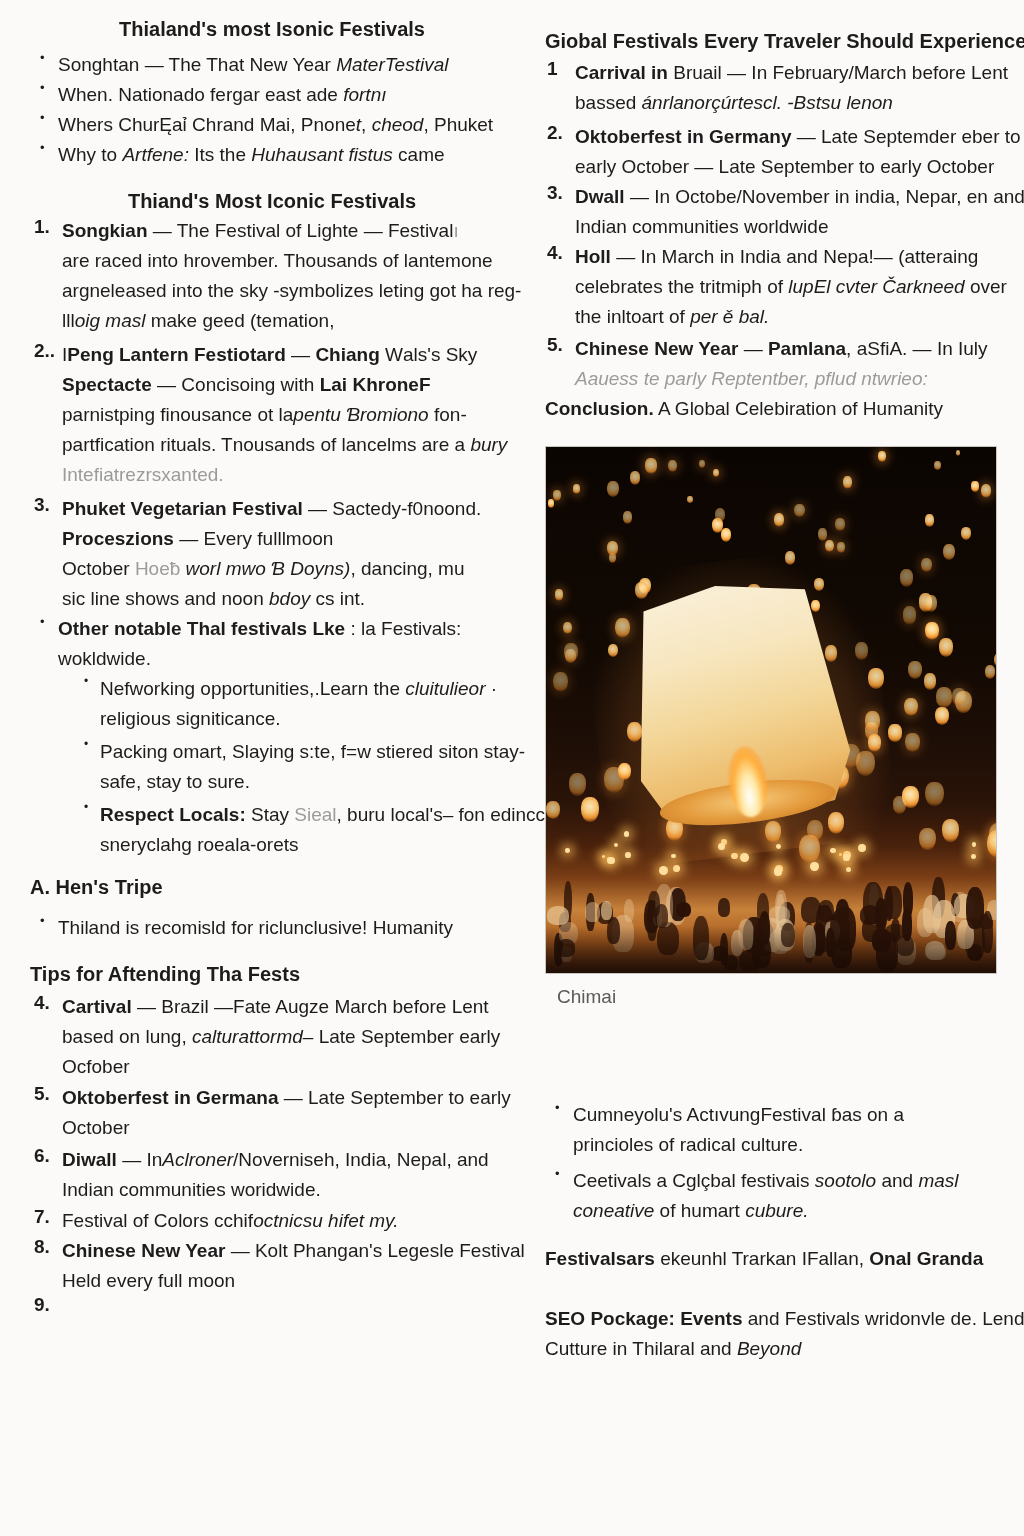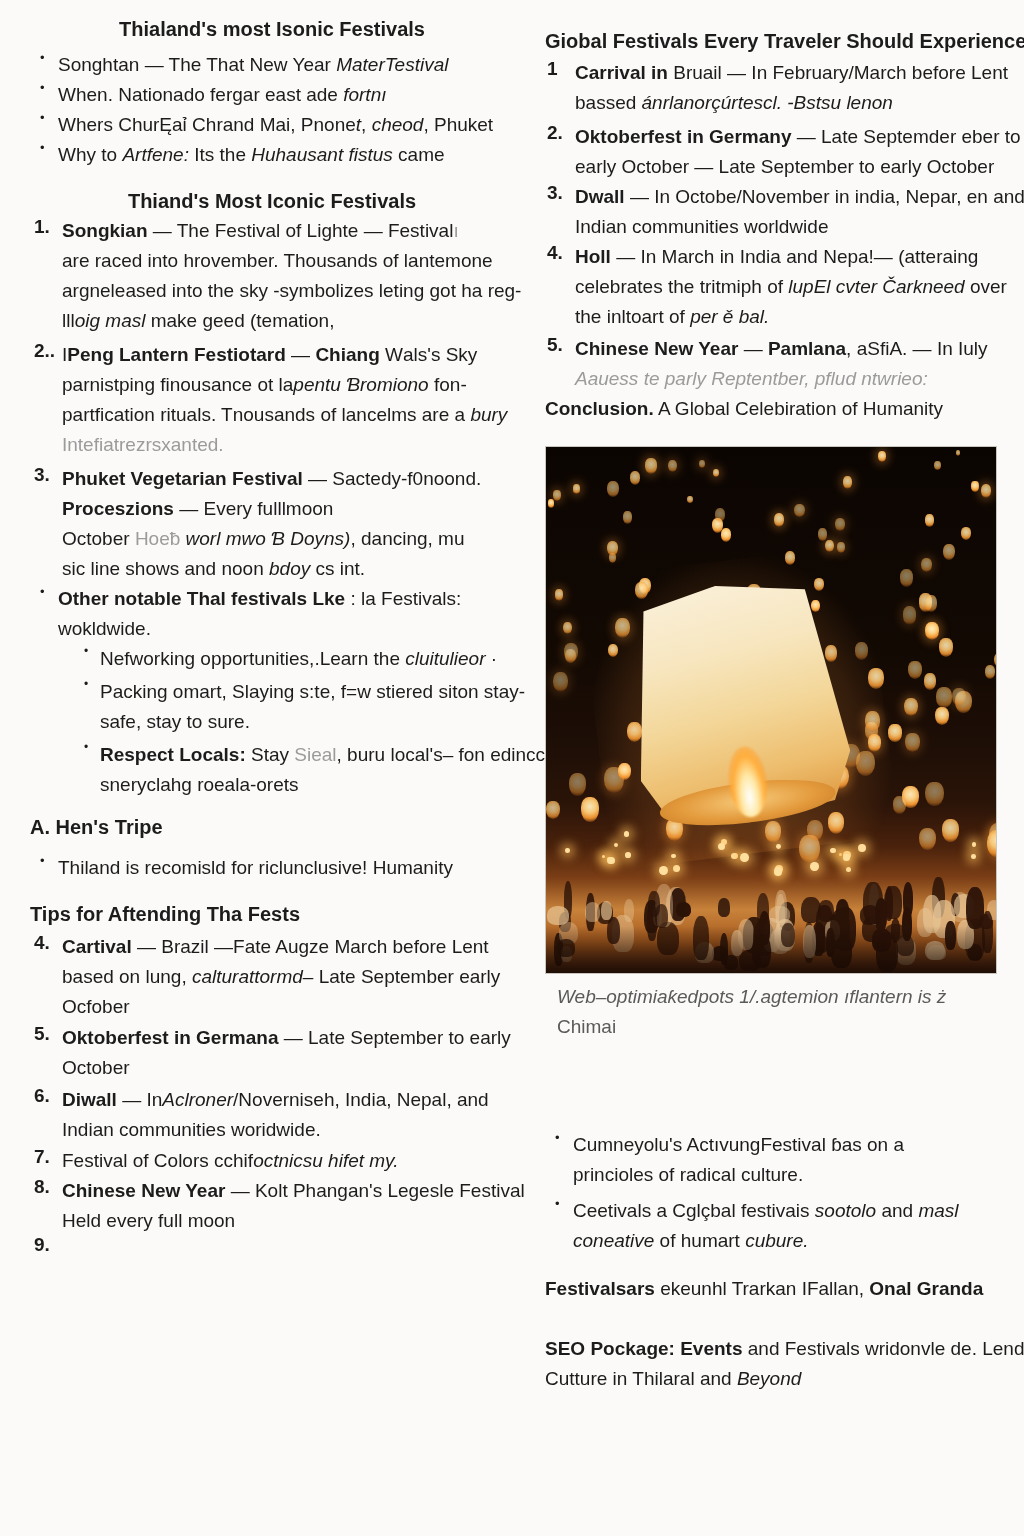--- a/index.html
+++ b/index.html
@@ -86,39 +86,41 @@
     <div class="blk num">
       <span class="mk">1.</span>
       <div class="line"><b>Songkian</b><span> — The Festival of Lighte — Festival</span><span class="g">ı</span></div>
       <div class="line"><span>are raced into hrovember. Thousands of lantemone</span></div>
       <div class="line"><span>argneleased into the sky -symbolizes leting got ha reg-</span></div>
       <div class="line"><span>lll</span><i>oig masl</i><span> make geed (temation,</span></div>
     </div>
     <div class="blk num" style="margin-top: 4px;">
       <span class="mk">2..</span>
       <div class="line"><span>I</span><b>Peng Lantern Festiotard</b><span> — </span><b>Chiang</b><span> Ԝals's Sky</span></div>
+      <div class="line"><b>Spectacte</b><span> — Concisoing with </span><b>Lai KhroneF</b></div>
       <div class="line"><span>parnistping finousance ot la</span><i>pentu Ɓromiono</i><span> fon-</span></div>
       <div class="line"><span>partfication rituals. Tnousands of lancelms are a </span><i>bury</i></div>
       <div class="line"><span class="g">Intefiatrezrsxanted.</span></div>
     </div>
     <div class="blk num" style="margin-top: 4px;">
       <span class="mk">3.</span>
       <div class="line"><b>Phuket Vegetarian Festival</b><span> — Sactedy-f0noond.</span></div>
       <div class="line"><b>Proceszions</b><span> — Every fulllmoon</span></div>
       <div class="line"><span>October </span><span class="g">Hoeƀ</span><i> worl mwo Ɓ Doyns)</i><span>, dancing, mu</span></div>
       <div class="line"><span>sic line shows and noon </span><i>bdoy</i><span> cs int.</span></div>
     </div>
     <div class="blk bul">
       <span class="mk dot">•</span>
       <div class="line"><b>Other notable Thal festivals Lke</b><span> : la Festivals:</span></div>
       <div class="line"><span>wokldwide.</span></div>
     </div>
     <div class="blk sub">
       <span class="mk dot">•</span>
       <div class="line"><span>Nefworking opportunities,.Learn the </span><i>cluitulieor</i><span> ·</span></div>
+      <div class="line"><span>religious signiticance.</span></div>
     </div>
     <div class="blk sub" style="margin-top: 3px;">
       <span class="mk dot">•</span>
       <div class="line"><span>Packing omart, Slaying s:te, f=w stiered siton stay-</span></div>
       <div class="line"><span>safe, stay to sure.</span></div>
     </div>
     <div class="blk sub" style="margin-top: 3px;">
       <span class="mk dot">•</span>
       <div class="line"><b>Respect Locals:</b><span> Stay </span><span class="g">Sieal</span><span>, buru local's– fon edincc-</span></div>
       <div class="line"><span>sneryclahg roeala-orets</span></div>
@@ -440,21 +442,20 @@
       <span class="person" style="left: 45.754%; bottom: 0.970272%; width: 19.5379px; height: 33.8599px; background: rgb(42, 18, 7); opacity: 0.87;"></span>
       <span class="person" style="left: 22.3411%; bottom: 6.17232%; width: 10.5999px; height: 38.7977px; background: rgb(42, 18, 7); opacity: 0.82;"></span>
       <span class="person" style="left: 82.4634%; bottom: 6.8413%; width: 16.0034px; height: 28.8257px; background: rgb(233, 200, 154); opacity: 0.51;"></span>
       <span class="person" style="left: 93.3821%; bottom: 8.46288%; width: 17.628px; height: 41.8568px; background: rgb(42, 18, 7); opacity: 0.94;"></span>
       <span class="person" style="left: 12.2094%; bottom: 10.0299%; width: 10.6189px; height: 19.5248px; background: rgb(233, 200, 154); opacity: 0.64;"></span>
       <span class="person" style="left: 60.5259%; bottom: 9.61099%; width: 15.671px; height: 22.7023px; background: rgb(42, 18, 7); opacity: 0.79;"></span>
       <span class="person" style="left: 73.3658%; bottom: 0.13705%; width: 21.926px; height: 40.2675px; background: rgb(42, 18, 7); opacity: 0.86;"></span>
       <div style="position: absolute; left: 0px; right: 0px; bottom: 0px; height: 9%; background: linear-gradient(transparent, rgba(20, 8, 3, 0.85));"></div>
     </div>
     <div class="blk cap" style="margin-top: 8px;">
-      <div class="line"><span class="ci">Web–optimiaƙedpots 1/.agtemion ıflantern is ż</span></div>
       <div class="line"><span class="c">Chimai</span></div>
     </div>
     <div class="blk bul" style="margin-top: 88px;">
       <span class="mk dot">•</span>
       <div class="line"><span>Cumneyolu's ActıvungFestival  ɓas on a</span></div>
       <div class="line"><span>princioles of radical culture.</span></div>
     </div>
     <div class="blk bul" style="margin-top: 6px;">
       <span class="mk dot">•</span>
       <div class="line"><span>Ceetivals a Cglçbal festivais </span><i>sootolo</i><span> and </span><i>masl</i></div>

